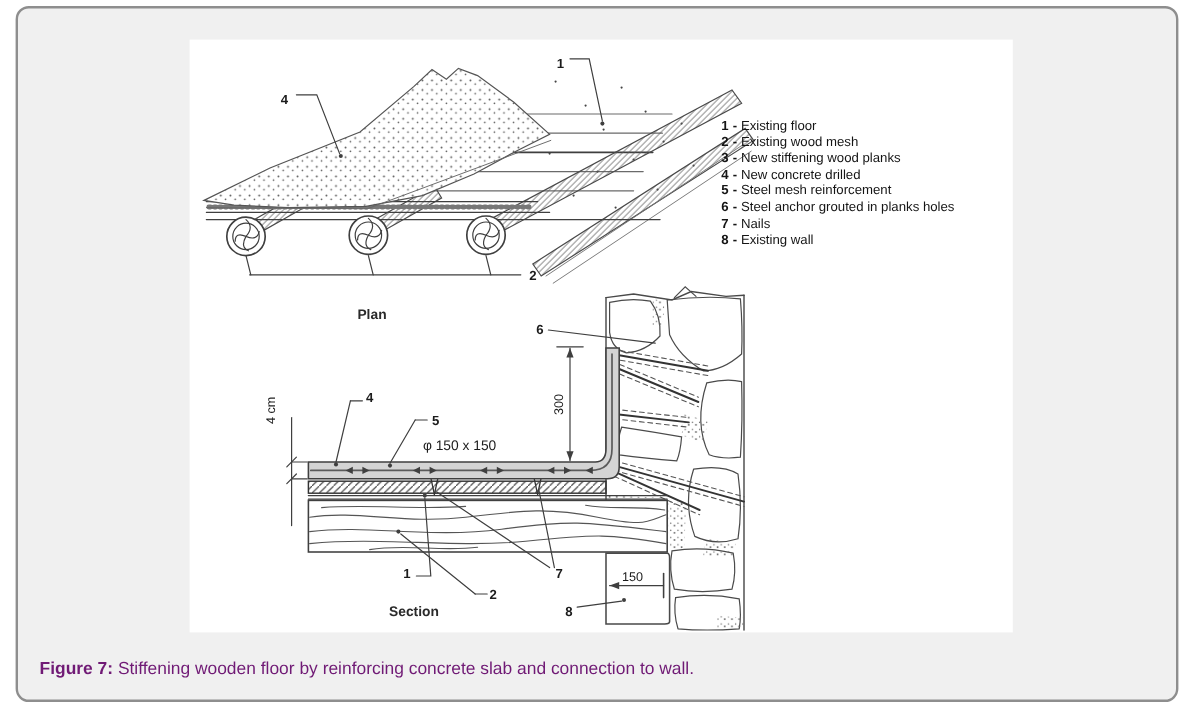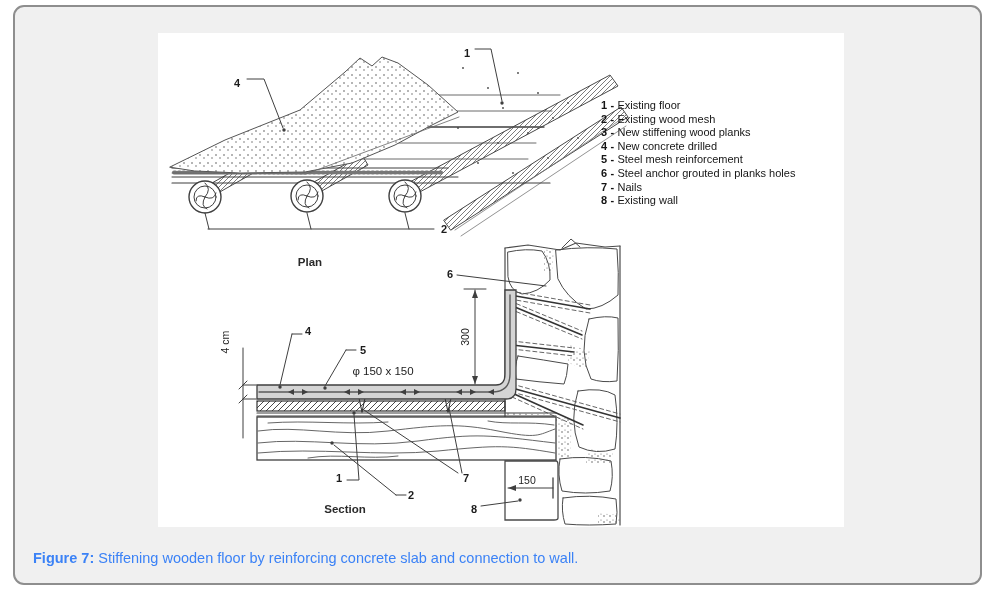--- a/index.html
+++ b/index.html
@@ -21,21 +21,21 @@
   .figure-panel svg{position:absolute;left:0;top:0;}
   .legend{
     position:absolute;left:443px;top:66px;width:215px;
     font-size:11px;line-height:13.6px;color:#151515;
   }
   .legend-row{white-space:nowrap;}
   .legend-num{font-weight:700;letter-spacing:0.2px;}
   .legend-label{margin-left:3px;}
   .caption{
     position:absolute;left:33px;top:550px;width:930px;
-    font-size:14.5px;color:#3b82f6;
+    font-size:14.5px;color:#701a75;
   }
   .caption-label{font-weight:700;}
   .caption-text{margin-left:4px;}
   text{font-family:"Liberation Sans",sans-serif;fill:#1c1c1c;}
   .lbl{font-size:11px;font-weight:700;}
   .dim{font-size:10.5px;font-weight:400;}
   .vtitle{font-size:11.5px;font-weight:700;fill:#2a2a2a;}
 </style>
 </head>
 <body>

